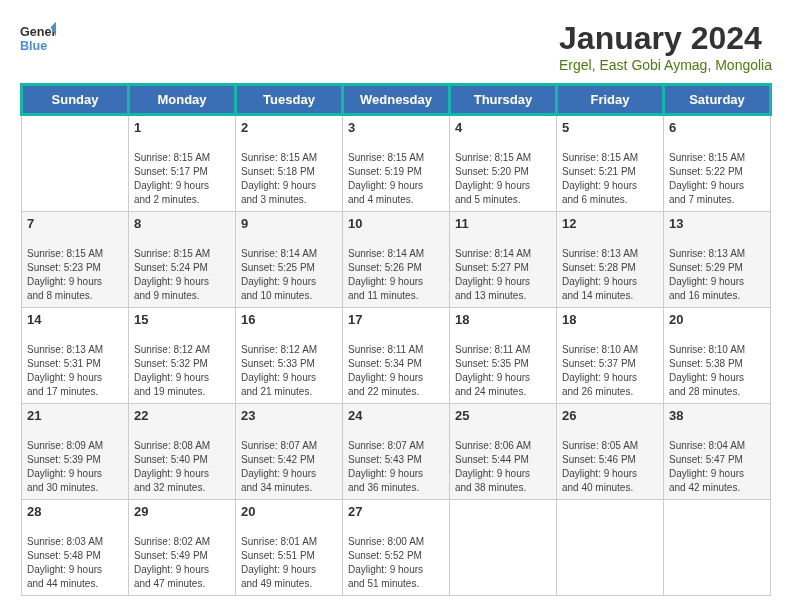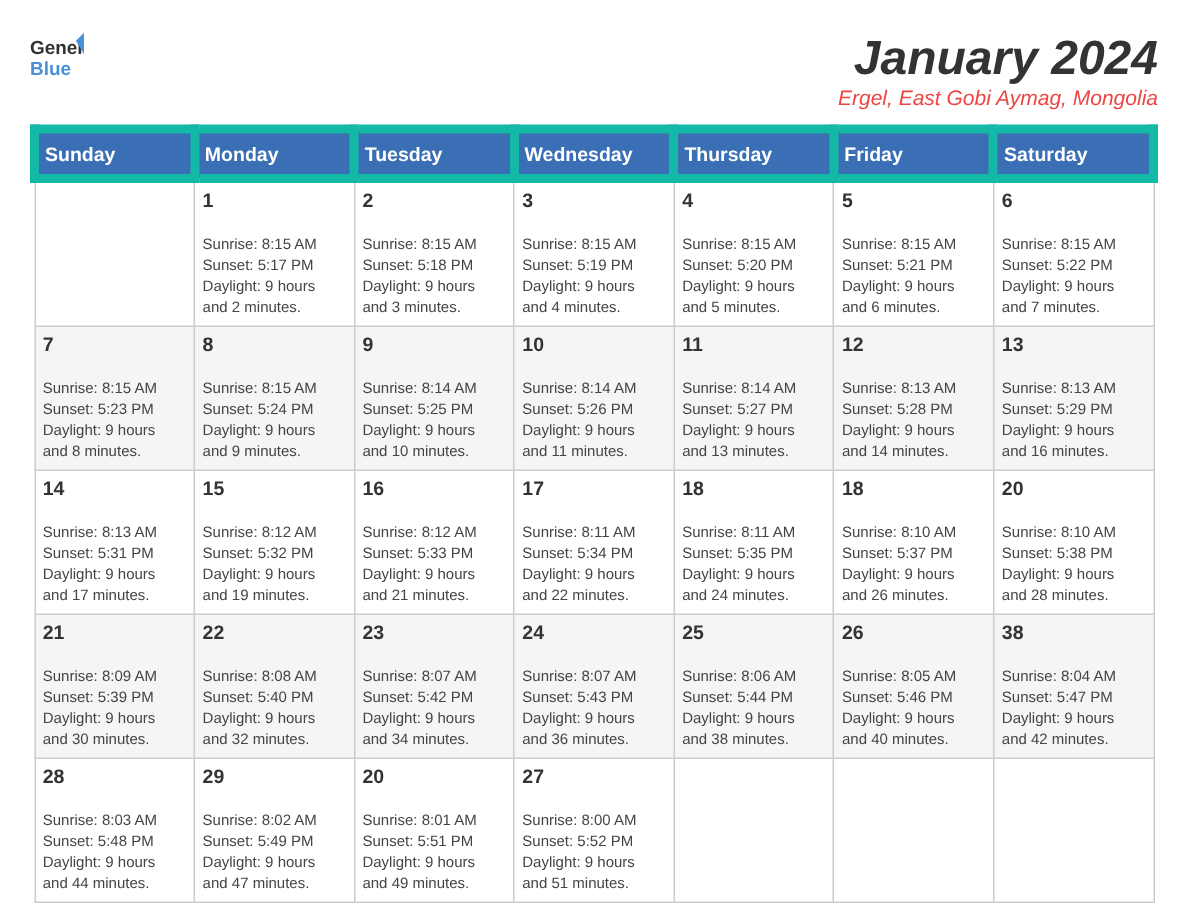--- a/index.html
+++ b/index.html
@@ -19,45 +19,44 @@
     .logo {
       display: flex;
       align-items: center;
       gap: 4px;
     }
     .logo-icon {
       width: 36px;
       height: 36px;
     }
     .title-block {
-      text-align: right;
-      font-style: italic;
+      text-align: left;
     }
     .month-title {
       font-size: 32px;
       font-weight: bold;
       color: #333;
     }
     .location {
       font-size: 14px;
-      color: #ef4444;
+      color: #4d7c0f;
     }
     table {
       width: 100%;
       border-collapse: collapse;
       table-layout: fixed;
     }
     th {
       background-color: #3a6fb5;
       color: #fff;
       font-size: 13px;
       font-weight: bold;
       padding: 6px 4px;
-      text-align: left;
-      border: 6px solid #14b8a6;
+      text-align: center;
+      border: 3px solid #14b8a6;
     }
     td {
       border: 1px solid #ccc;
       vertical-align: top;
       padding: 4px 5px;
       font-size: 10.5px;
       color: #333;
       min-height: 80px;
       height: 85px;
     }

